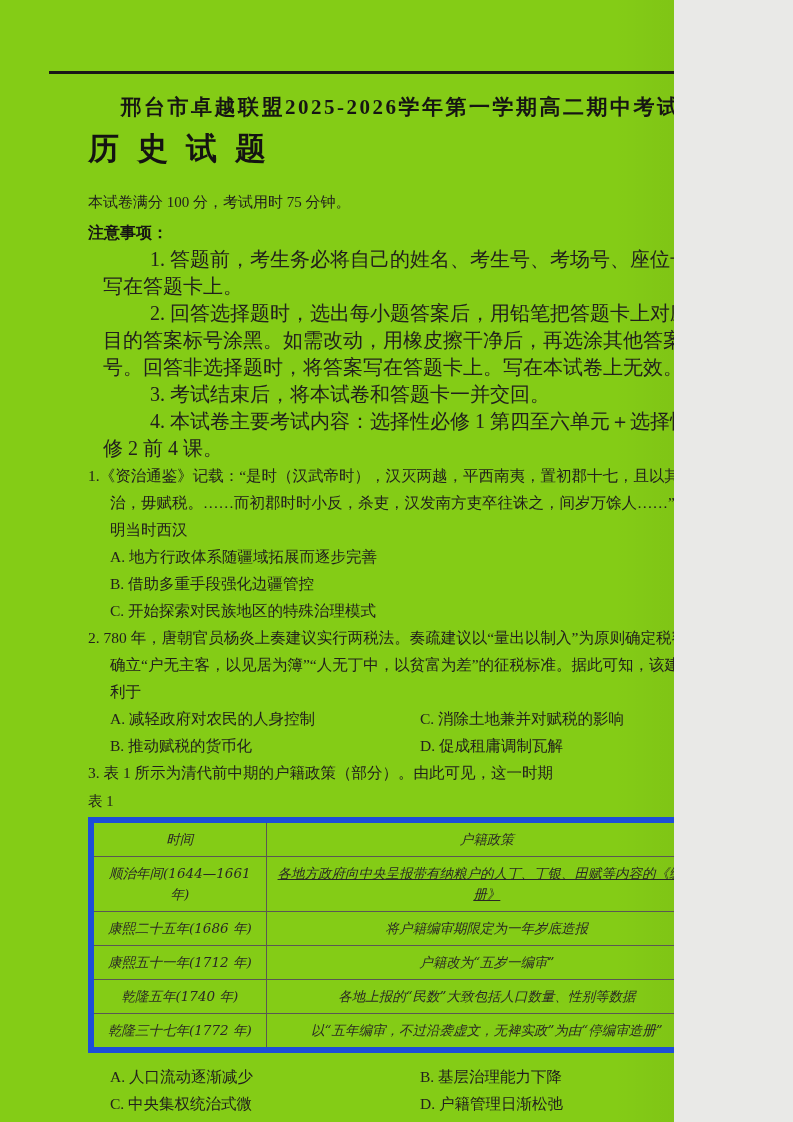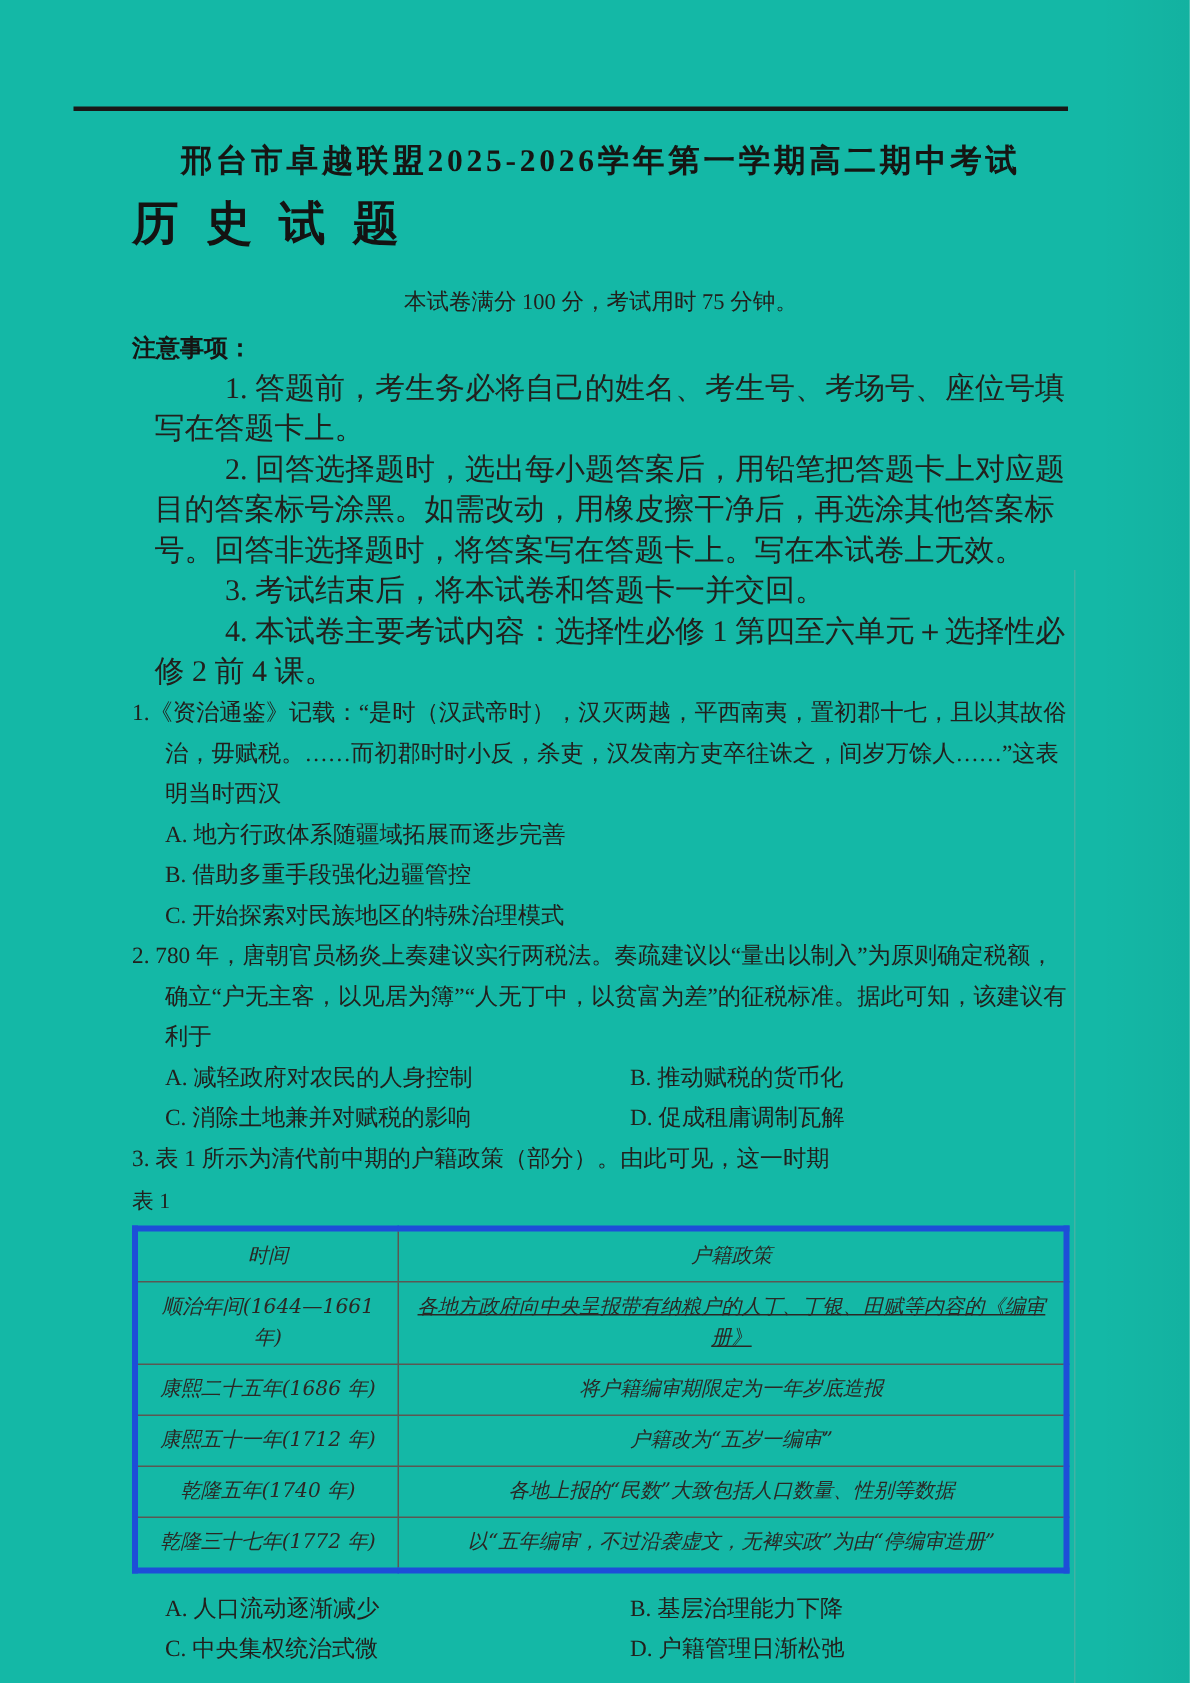--- a/index.html
+++ b/index.html
@@ -3,22 +3,22 @@
 <meta charset="utf-8">
 <style>
   html,body{margin:0;padding:0;}
   body{
     width:793px;height:1122px;
     background:#e9e9e7;
     font-family:"Liberation Serif","DejaVu Serif",serif;
   }
   .page{
     position:relative;
-    width:793px;height:1122px;
-    background:#14b8a6;
+    width:674px;height:1122px;
+    background:#84cc16;
     color:#22201d;
     overflow:hidden;
   }
   .scan-edge{
     position:absolute;top:380px;bottom:0;left:716px;width:1px;
     background:rgba(150,170,160,0.35);
   }
   .scan-shade{
     position:absolute;top:0;bottom:0;right:0;width:60px;
     background:linear-gradient(to right, rgba(0,0,0,0), rgba(0,0,0,0.035));
@@ -38,21 +38,20 @@
     color:#161513;
   }
   .subject{
     text-align:left;
     font-size:31px;line-height:46px;
     font-weight:bold;letter-spacing:18px;
     margin-top:4px;
     color:#141312;
   }
   .exam-info{
-    text-align:center;
     font-size:15px;line-height:20px;
     margin:20px 0 0 0;
   }
   .notice{margin-top:8px;}
   .notice-heading{
     font-weight:bold;
     font-size:16px;line-height:26px;
     color:#161513;
   }
   .notice-item{
@@ -97,21 +96,21 @@
     font-size:13.5px;
     color:#2a2825;
   }
   table.data-table td,table.data-table th{
     border:1px solid #5a5853;
     text-align:center;
     font-weight:normal;
     padding:6px 8px;
     line-height:21px;
   }
-  table.data-table{border:4px solid #1d4ed8;}
+  table.data-table{border:6px solid #1d4ed8;}
   table.data-table col.c1{width:28.3%;}
   td.left{text-align:left;padding-left:14px;padding-right:14px;text-decoration:underline;}
 </style>
 </head>
 <body>
 
 <div class="page">
   <div class="scan-shade"></div>
   <div class="scan-edge"></div>
   <div class="top-rule"></div>
@@ -135,22 +134,22 @@
       <p class="q-text">1.《资治通鉴》记载：“是时（汉武帝时），汉灭两越，平西南夷，置初郡十七，且以其故俗治，毋赋税。……而初郡时时小反，杀吏，汉发南方吏卒往诛之，间岁万馀人……”这表明当时西汉</p>
       <div class="opt">A. 地方行政体系随疆域拓展而逐步完善</div>
       <div class="opt">B. 借助多重手段强化边疆管控</div>
       <div class="opt">C. 开始探索对民族地区的特殊治理模式</div>
     </div>
 
     <div class="question">
       <p class="q-text">2. 780 年，唐朝官员杨炎上奏建议实行两税法。奏疏建议以“量出以制入”为原则确定税额，确立“户无主客，以见居为簿”“人无丁中，以贫富为差”的征税标准。据此可知，该建议有利于</p>
       <div class="opt-grid">
         <div class="opt">A. 减轻政府对农民的人身控制</div>
+        <div class="opt">C. 消除土地兼并对赋税的影响</div>
         <div class="opt">B. 推动赋税的货币化</div>
-        <div class="opt">C. 消除土地兼并对赋税的影响</div>
         <div class="opt">D. 促成租庸调制瓦解</div>
       </div>
     </div>
 
     <div class="question">
       <p class="q-text">3. 表 1 所示为清代前中期的户籍政策（部分）。由此可见，这一时期</p>
       <div class="table-caption">表 1</div>
 
       <table class="data-table">
         <colgroup>

